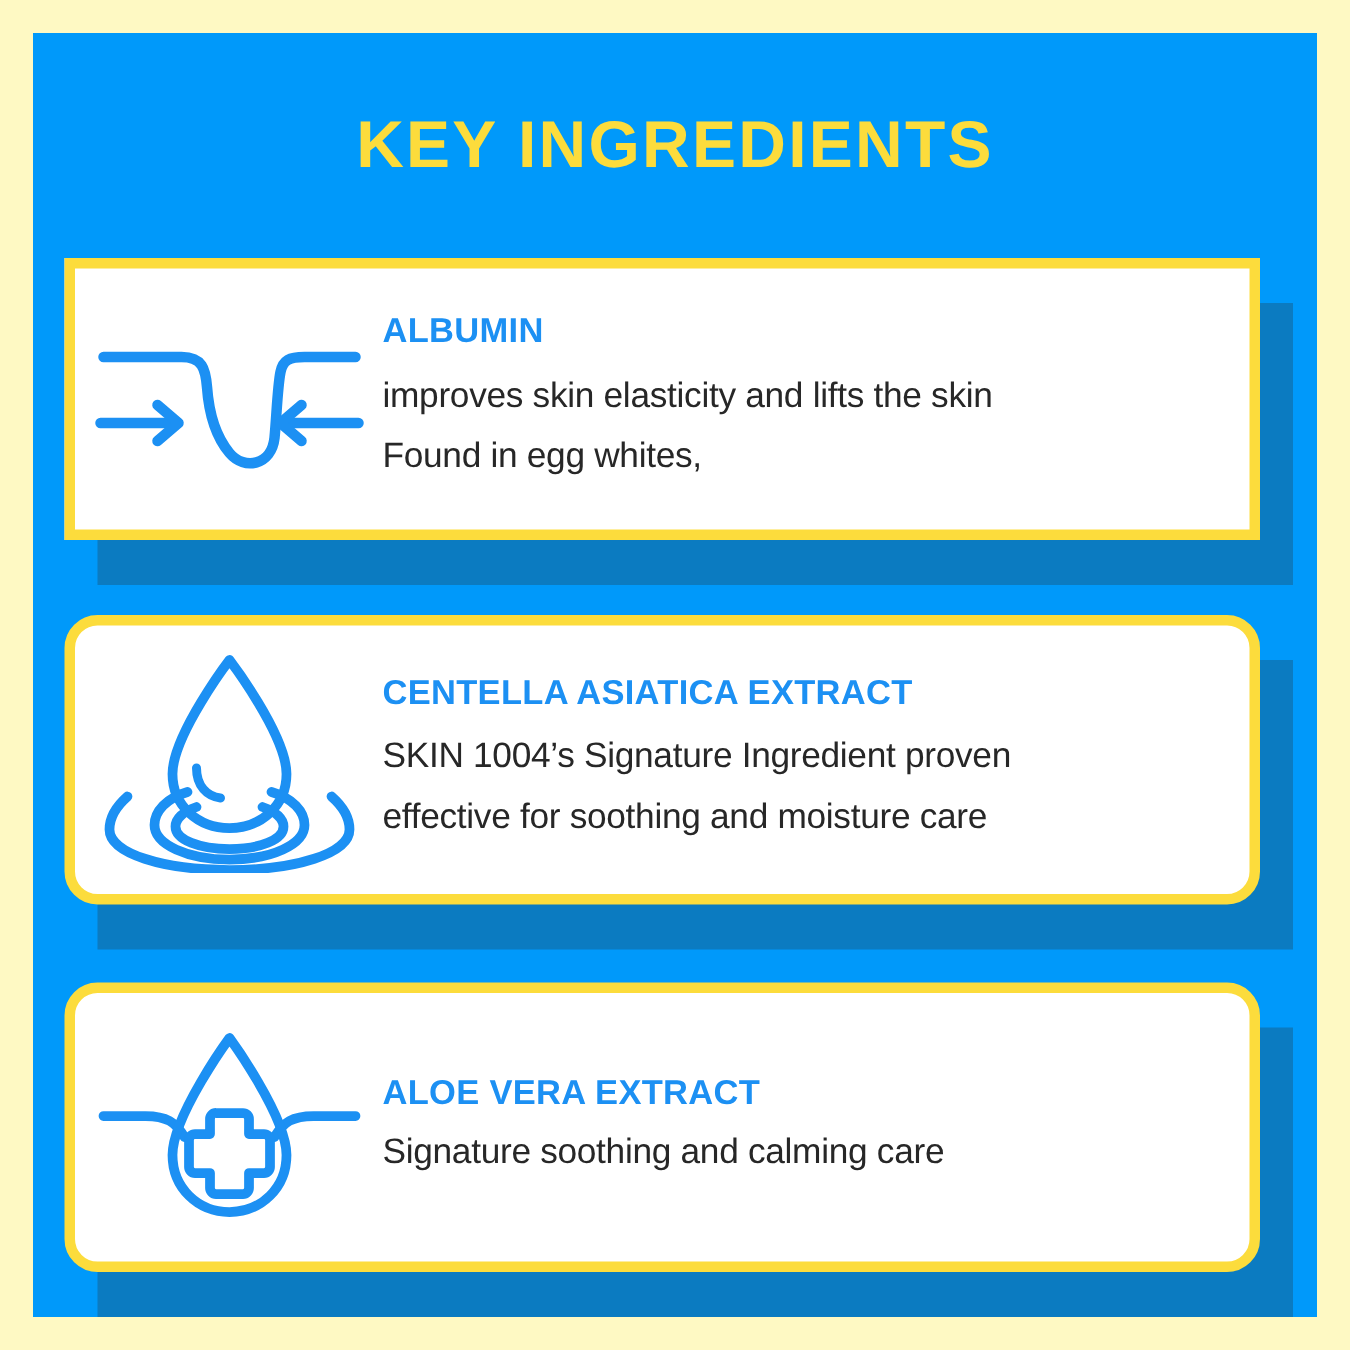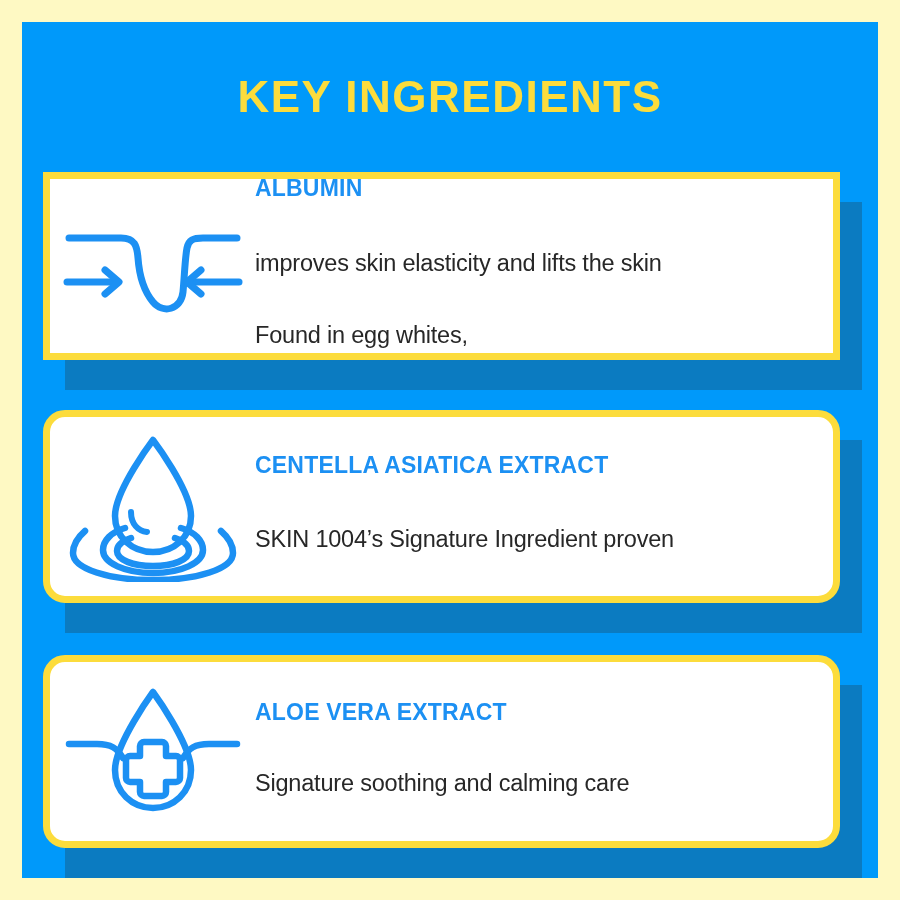--- a/index.html
+++ b/index.html
@@ -90,21 +90,20 @@
   }
   .icon-cell svg { display: block; }
 
   
   .text-cell {
     flex: 1 1 auto;
     padding-right: 14px;
     display: flex;
     flex-direction: column;
     justify-content: center;
-    gap: 32px;
   }
   .ing-title {
     color: #1C90F3;
     font-size: 23px;
     font-weight: 700;
     letter-spacing: 0.2px;
     margin-bottom: 9px;
     line-height: 1.1;
     font-family: "Liberation Sans", sans-serif;
   }
@@ -165,20 +164,21 @@
 
             <path d="M58 96 C44 100 36 109 36 118 C36 131 58 141 86 141 C114 141 136 131 136 118 C136 109 128 100 114 96" stroke="#1C90F3" stroke-width="6.5" stroke-linecap="round" fill="none"></path>
             <path d="M64 106 C55 109 50 114 50 119 C50 128 66 134 86 134 C106 134 122 128 122 119 C122 114 117 109 108 106" stroke="#1C90F3" stroke-width="6.5" stroke-linecap="round" fill="none"></path>
             <path d="M18 99 C10 106 6 113 6 121 C6 137 42 148 86 148 C130 148 166 137 166 121 C166 113 162 106 154 99" stroke="#1C90F3" stroke-width="6.5" stroke-linecap="round" fill="none"></path>
           </svg>
         </div>
 
         <div class="text-cell">
           <div class="ing-title">CENTELLA ASIATICA EXTRACT</div>
           <div class="ing-line">SKIN 1004’s Signature Ingredient proven</div>
+          <div class="ing-line">effective for soothing and moisture care</div>
         </div>
 
       </div>
     </div>
 
     <div class="card-wrap card-3-wrap">
       <div class="card-shadow shadow-inner"></div>
       <div class="card card-inner card-3">
 
         <div class="icon-cell">

